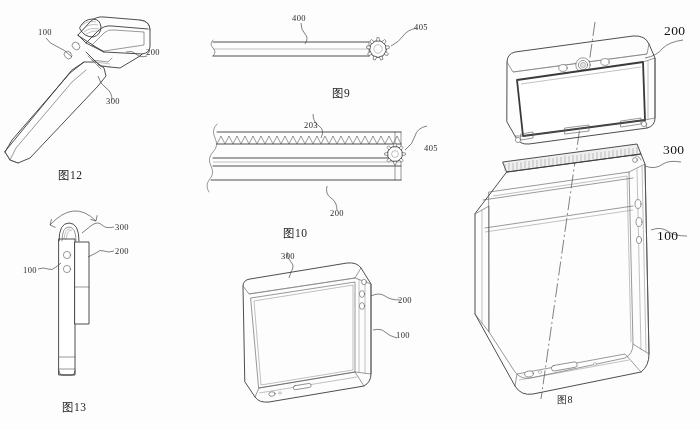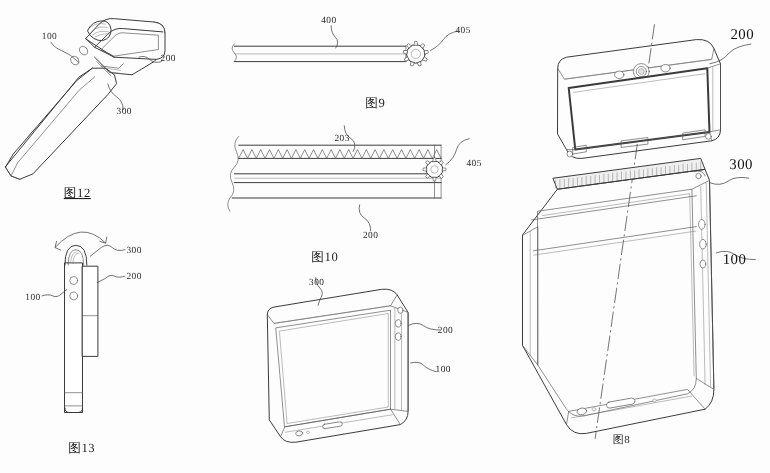--- a/index.html
+++ b/index.html
@@ -122,21 +122,21 @@
 
     <path class="lead" d="M46 38 Q50 44 56 46 Q64 49 72 57"></path>
 
     <path class="lead" d="M147 56 Q140 58 136 54 Q132 50 126 52"></path>
 
     <path class="lead" d="M112 100 Q112 92 106 88 Q100 84 98 76"></path>
   </svg>
   <div class="reflabel" style="left:38px; top:27px;">100</div>
   <div class="reflabel" style="left:146px; top:47px;">200</div>
   <div class="reflabel" style="left:106px; top:96px;">300</div>
-  <div class="figcap" style="left:58px; top:168px;text-decoration:underline;">图12</div>
+  <div class="figcap" style="left:58px; top:168px;">图12</div>
 
   <svg class="fig" style="left:30px; top:195px;" width="140" height="200" viewBox="0 0 140 200">
 
     <path class="lead" d="M20 30 Q44 4 66 26"></path>
     <path class="lead" d="M20 30 l1.5 -6 M20 30 l5.5 2.5"></path>
     <path class="lead" d="M66 26 l-5.6 -1.6 M66 26 l1.2 -5.8"></path>
 
     <rect class="ln fillw" x="29" y="44" width="16" height="136"></rect>
     <path class="ln-thin" d="M29 162 L45 162"></path>
     <path class="ln-thin" d="M29 174 L45 174"></path>

